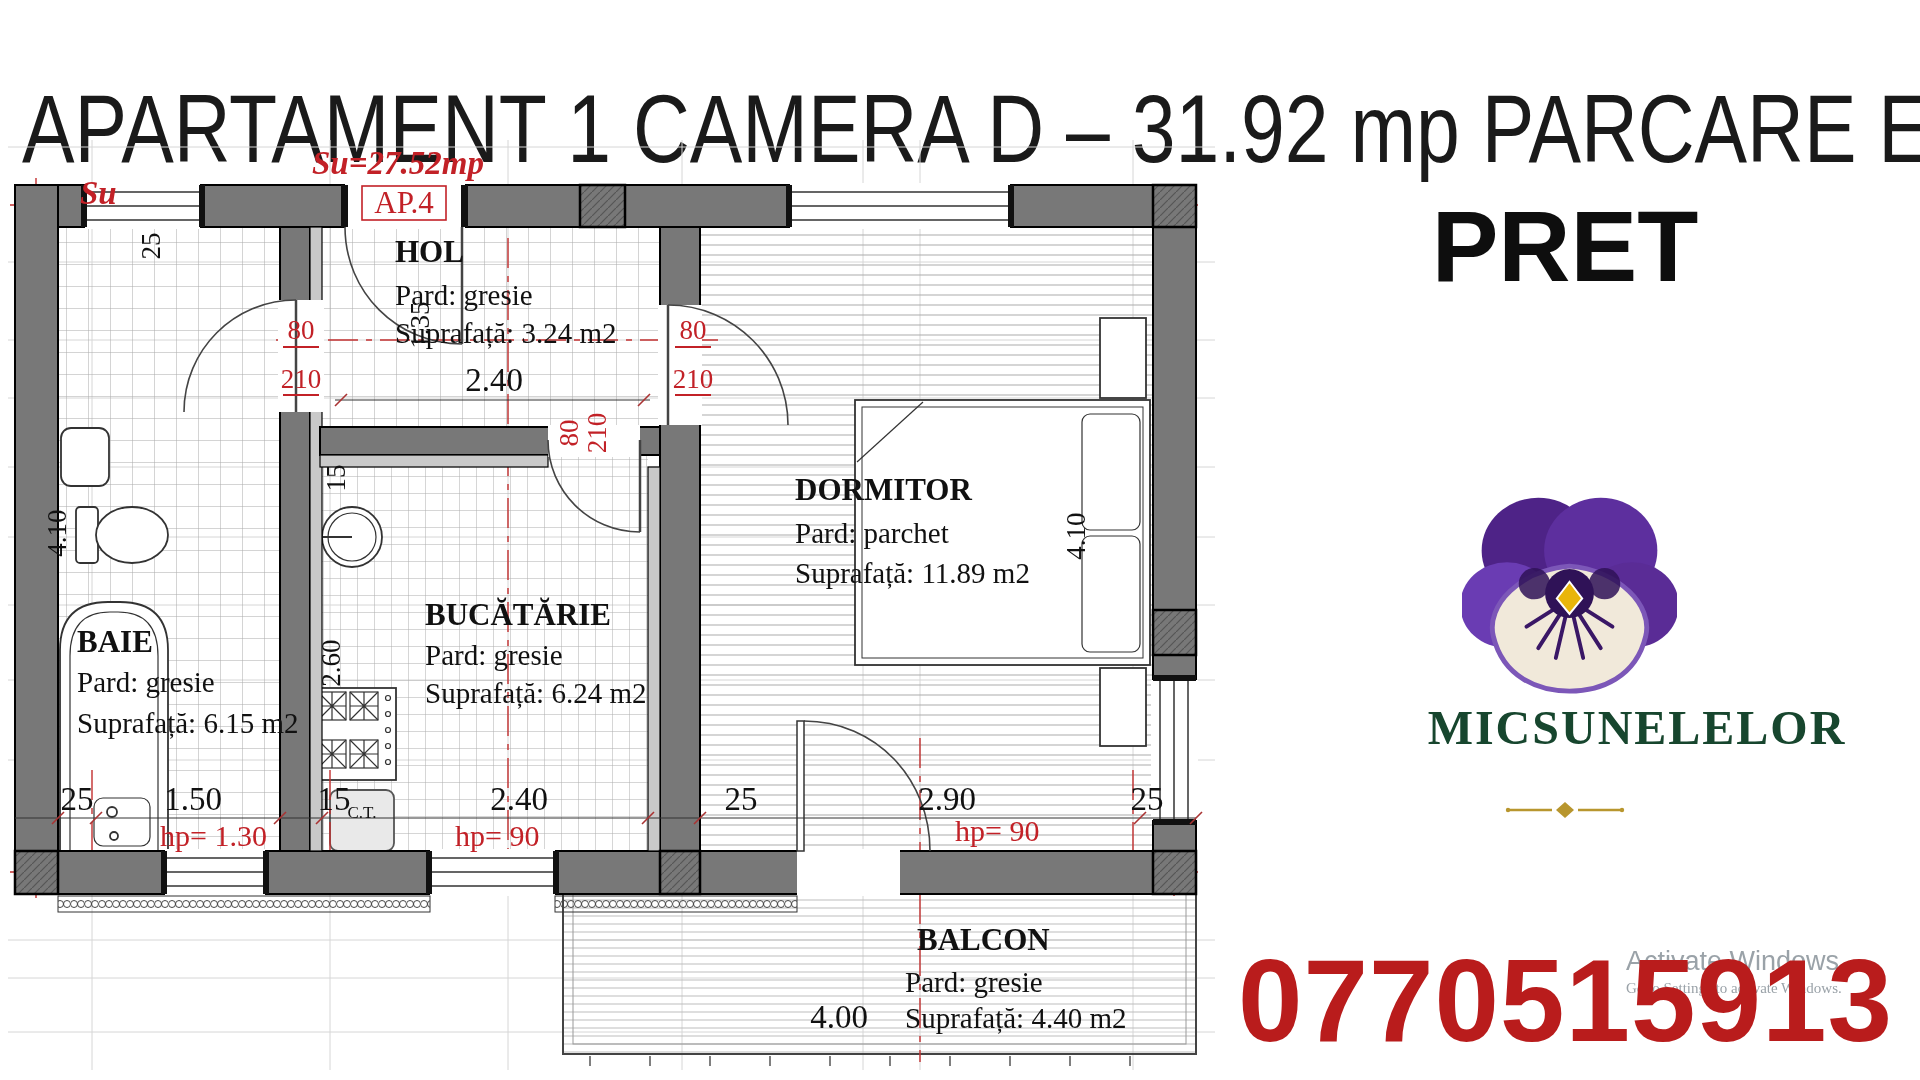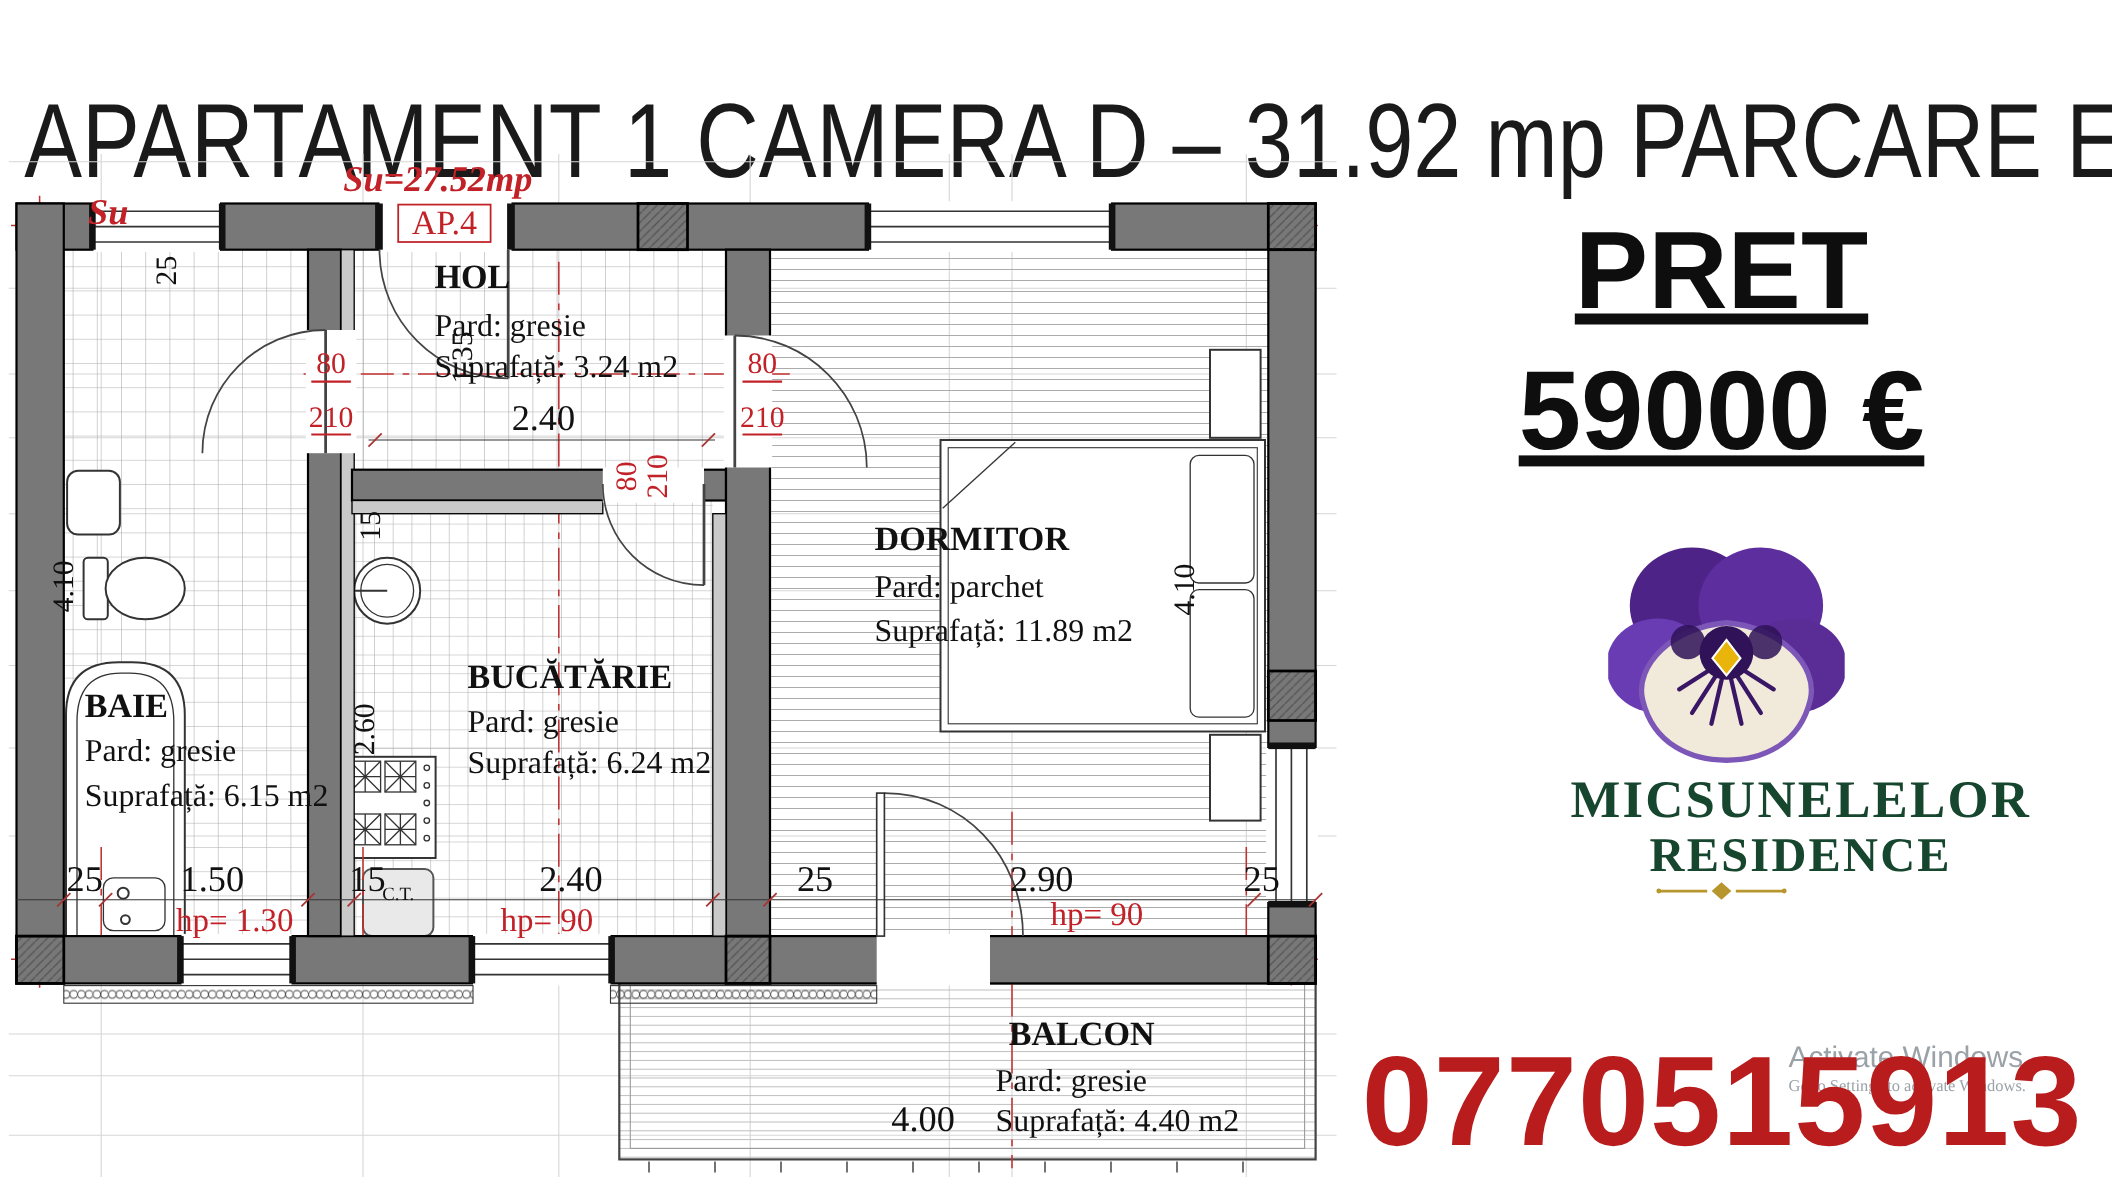--- a/index.html
+++ b/index.html
@@ -13,21 +13,21 @@
   .rm{font-size:31px;font-weight:bold;}
   .inf{font-size:29px;}
   .dm{font-size:33px;}
   .dms{font-size:27px;}
   .red{fill:#c22127;}
   .su{font-size:33px;font-style:italic;font-weight:bold;}
   .ap{font-size:31px;}
   .hp{font-size:30px;}
   .ct{font-size:17px;}
   
-  .panel-text{position:absolute;text-align:center;color:#0e0e0e;text-decoration:underline;}
+  .panel-text{position:absolute;text-align:center;color:#0e0e0e;}
   #pret{left:1330px;top:196px;width:470px;font-size:100px;font-weight:bold;line-height:1;}
   #price{left:1290px;top:322px;width:550px;font-size:102px;font-weight:bold;line-height:1;}
   #flower{position:absolute;left:1462px;top:490px;width:215px;height:205px;}
   .brand{position:absolute;left:1392px;width:490px;text-align:center;color:#17462e;
          font-family:"Liberation Serif","DejaVu Serif",serif;font-weight:bold;letter-spacing:2px;}
   #brand1{top:700px;font-size:48px;}
   #brand2{top:752px;font-size:44px;}
   #ornament{position:absolute;left:1500px;top:800px;}
   #phone{position:absolute;left:1238px;top:912px;font-size:116px;font-weight:bold;
          letter-spacing:1px;color:#b91c1c;line-height:1;white-space:nowrap;margin-top:31px;}
@@ -316,21 +316,20 @@
       <text class="dm" x="1147" y="810" text-anchor="middle">25</text>
 
       <text class="hp red" x="160" y="846">hp= 1.30</text>
       <text class="hp red" x="455" y="846">hp= 90</text>
       <text class="hp red" x="955" y="841">hp= 90</text>
       <text class="ct" x="362" y="818" text-anchor="middle">C.T.</text>
     </g>
   </svg>
 
   <div id="pret" class="panel-text">PRET</div>
-  <div id="price" class="panel-text">59000 €</div>
 
   <svg id="flower" viewBox="0 0 220 210">
     <ellipse cx="78" cy="62" rx="58" ry="54" fill="#4e2387"></ellipse>
     <ellipse cx="142" cy="62" rx="58" ry="54" fill="#5d2f9e"></ellipse>
     <ellipse cx="46" cy="118" rx="48" ry="44" fill="#6a3cb3"></ellipse>
     <ellipse cx="174" cy="118" rx="48" ry="44" fill="#5a2c96"></ellipse>
     <path d="M110 78 C160 82 196 118 188 150 C178 192 142 206 110 206 C78 206 42 192 32 150 C24 118 60 82 110 78 Z" fill="#f1e9da" stroke="#7c57b8" stroke-width="5"></path>
     <g stroke="#3a1766" stroke-width="4" stroke-linecap="round">
       <line x1="110" y1="112" x2="78" y2="162"></line>
         <line x1="110" y1="112" x2="96" y2="172"></line>
@@ -339,21 +338,20 @@
       <line x1="110" y1="112" x2="66" y2="140"></line>
         <line x1="110" y1="112" x2="154" y2="140"></line>
     </g>
     <circle cx="74" cy="96" r="16" fill="#2f1257" opacity=".85"></circle>
     <circle cx="146" cy="96" r="16" fill="#2f1257" opacity=".85"></circle>
     <circle cx="110" cy="106" r="25" fill="#2f1257"></circle>
     <path d="M110 94 L123 111 L110 127 L97 111 Z" fill="#e9b50b" stroke="#fff" stroke-width="2"></path>
   </svg>
 
   <div id="brand1" class="brand">MICSUNELELOR</div>
-  <div id="brand2" class="brand">RESIDENCE</div>
 
   <svg id="ornament" width="130" height="20" viewBox="0 0 130 20">
     <line x1="8" y1="10" x2="52" y2="10" stroke="#b8962e" stroke-width="2.5"></line>
     <line x1="78" y1="10" x2="122" y2="10" stroke="#b8962e" stroke-width="2.5"></line>
     <path d="M65 2 L74 10 L65 18 L56 10 Z" fill="#b8962e"></path>
     <circle cx="8" cy="10" r="2.2" fill="#b8962e"></circle>
       <circle cx="122" cy="10" r="2.2" fill="#b8962e"></circle>
   </svg>
 
   <div id="wm1" class="wm">Activate Windows</div>

